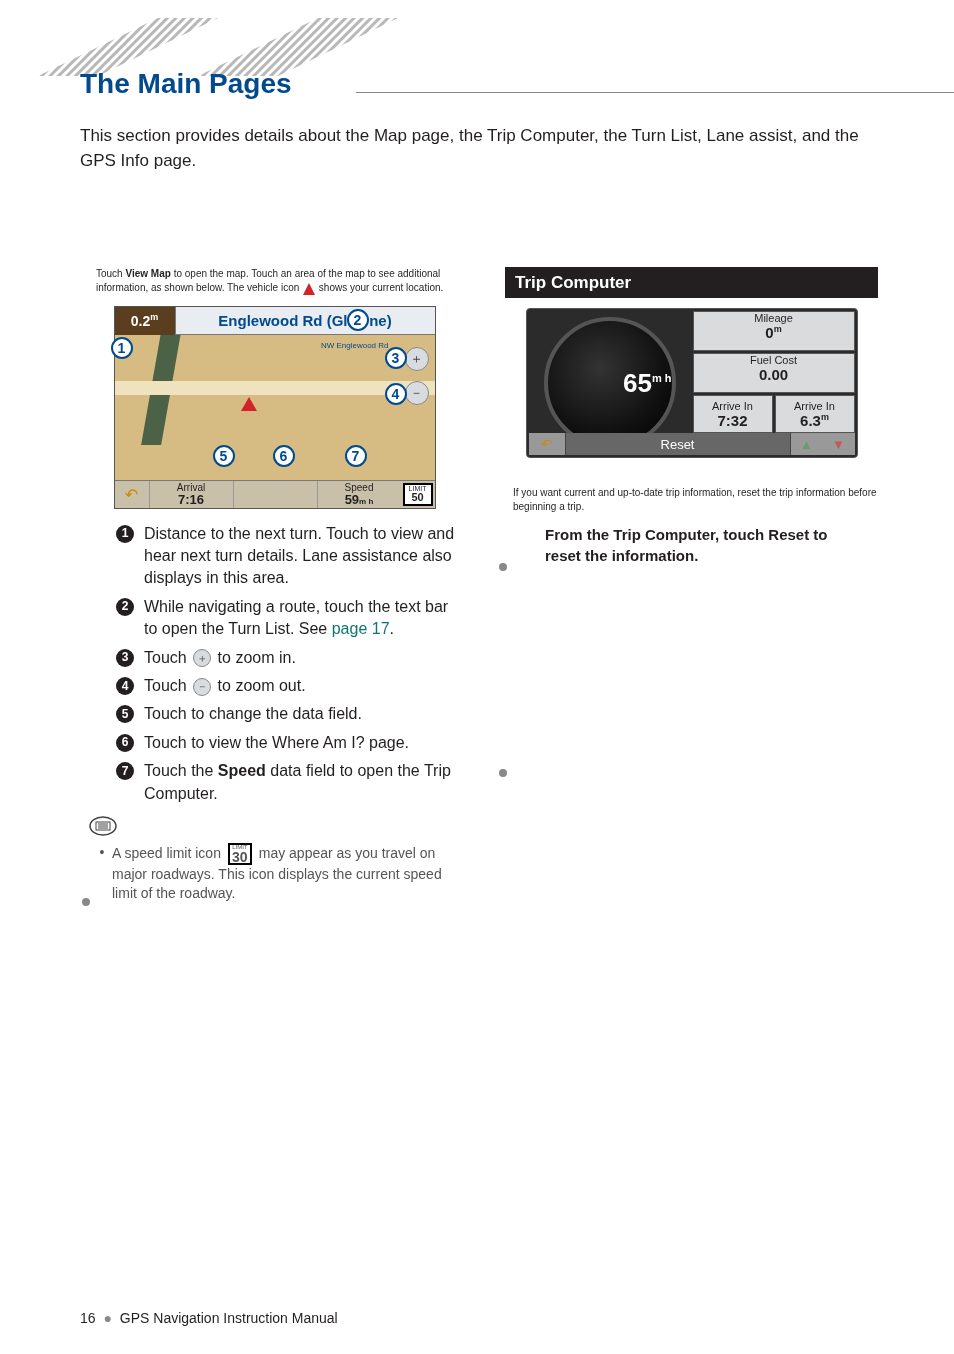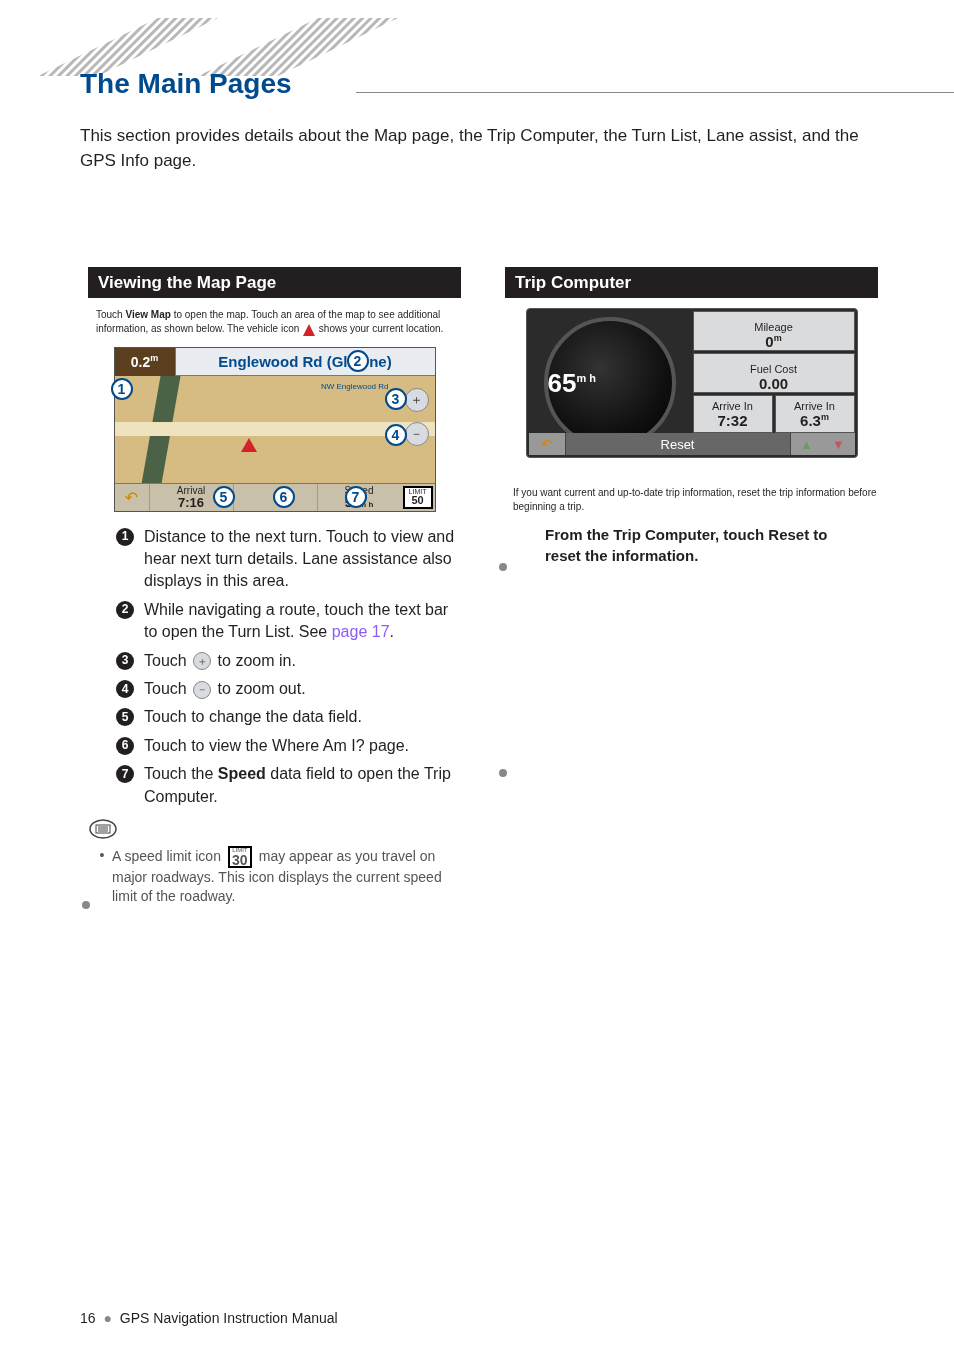--- a/index.html
+++ b/index.html
@@ -13,24 +13,24 @@
 
 .intro { margin:6px 80px 0 80px; font-size:17px; line-height:1.45; }
 
 
 .cols { display:flex; margin:94px 76px 0 88px; gap:44px; }
 .col { flex:1; }
 
 .sec-bar { background:#231f20; color:#fff; font-weight:700; padding:6px 10px 5px 10px; font-size:17px; margin-bottom:10px; }
 .para { font-size:10px; line-height:1.4; margin-bottom:10px;margin-left:8px; }
 .bold { font-weight:700; }
-.link { color:#8b5cf6; }
-
-
-.map-shot { width:322px; height:165px; margin:8px auto 14px auto; position:relative; background:#d6bc82; border:1px solid #555; }
+.link { color:#0f766e; }
+
+
+.map-shot { width:322px; height:203px; margin:8px auto 14px auto; position:relative; background:#d6bc82; border:1px solid #555; }
 .map-top { position:absolute; left:0; right:0; top:0; height:28px; display:flex; }
 .map-dist { width:60px; background:#5b3e1e; color:#fff; font-weight:700; font-size:14px; display:flex; align-items:center; justify-content:center; }
 .map-dist-txt { }
 .map-street { flex:1; background:#e9edf2; border-left:1px solid #777; border-bottom:1px solid #777; color:#004a8d; font-size:15px; font-weight:700; display:flex; align-items:center; justify-content:center; position:relative; }
 .map-bottom { position:absolute; left:0; right:0; bottom:0; height:28px; background:#c8c0a8; display:flex; align-items:stretch; border-top:1px solid #777; }
 .mb-back { width:34px; display:flex; align-items:center; justify-content:center; color:#d08800; font-size:16px; }
 .mb-field { flex:1; border-left:1px solid #999; display:flex; flex-direction:column; align-items:center; justify-content:center; font-size:10px; line-height:1; position:relative; }
 .mb-field .big { font-size:13px; font-weight:700; }
 .mb-limit { width:30px; background:#fff; border:2px solid #000; margin:2px; font-size:7px; text-align:center; line-height:1; display:flex; flex-direction:column; justify-content:center; }
 .mb-limit .ln { font-weight:700; font-size:11px; }
@@ -48,25 +48,25 @@
 .nitem { display:flex; gap:10px; font-size:16px; line-height:1.4; margin-bottom:6px; }
 .nbadge { flex:none; width:18px; height:18px; border-radius:50%; background:#231f20; color:#fff; font-size:12px; font-weight:700; display:flex; align-items:center; justify-content:center; margin-top:2px; }
 .ntxt { flex:1; }
 
 .mini-ico { display:inline-flex; width:18px; height:18px; border-radius:50%; background:#d8dbe0; border:1px solid #888; vertical-align:middle; align-items:center; justify-content:center; font-size:11px; color:#555; margin:0 2px; }
 .mini-sign { display:inline-flex; width:24px; height:22px; border:2px solid #000; background:#fff; vertical-align:middle; flex-direction:column; align-items:center; justify-content:center; font-size:6px; line-height:1; margin:0 3px; }
 
 
 .trip-shot { width:332px; height:150px; margin:6px auto 2px auto; background:#2b2b2b; border-radius:4px; display:flex; position:relative; border:1px solid #555; }
 .trip-left { width:166px; display:flex; align-items:center; justify-content:center; }
-.gauge { width:132px; height:132px; border-radius:50%; background:radial-gradient(circle at 42% 38%,#333 0%,#111 60%,#000 100%); border:4px solid #555; position:relative; display:flex; align-items:center; justify-content:flex-start; }
+.gauge { width:132px; height:132px; border-radius:50%; background:radial-gradient(circle at 42% 38%,#333 0%,#111 60%,#000 100%); border:4px solid #555; position:relative; display:flex; align-items:center; justify-content:flex-end; }
 .gauge-txt { color:#fff; font-size:26px; font-weight:700; }
 .gauge-unit { font-size:11px; vertical-align:super; }
 .trip-right { flex:1; display:flex; flex-direction:column; }
-.tr-row { flex:1; background:#d9dbdd; border:1px solid #555; margin:2px 2px 0 0; display:flex; flex-direction:column; align-items:center; justify-content:flex-end; font-size:11px; position:relative; }
+.tr-row { flex:1; background:#d9dbdd; border:1px solid #555; margin:2px 2px 0 0; display:flex; flex-direction:column; align-items:center; justify-content:flex-start; font-size:11px; position:relative; }
 .tr-split { flex:1; display:flex; gap:2px; margin:2px 2px 0 0; }
 .tr-cell { flex:1; background:#d9dbdd; border:1px solid #555; display:flex; flex-direction:column; align-items:center; justify-content:center; font-size:11px; }
 .tr-val { font-size:15px; font-weight:700; }
 .trip-bot { position:absolute; left:2px; right:2px; bottom:2px; height:22px; background:#999; display:flex; align-items:center; }
 .tb-back { width:36px; color:#d08800; text-align:center; font-size:14px; }
 .tb-reset { flex:1; text-align:center; color:#fff; background:#676767; font-size:13px; height:100%; display:flex; align-items:center; justify-content:center; border-left:1px solid #444; border-right:1px solid #444; }
 .tb-arrow { width:32px; text-align:center; font-size:13px; }
 
 .marker-dot { width:8px; height:8px; background:#888; border-radius:50%; position:absolute; }
 
@@ -100,21 +100,20 @@
   </svg>
   <div class="hdr-line"></div>
   <div class="hdr-title">The Main Pages</div>
 </div>
 
 <p class="intro">This section provides details about the Map page, the Trip Computer, the Turn List, Lane assist, and the GPS Info page.</p>
 
 <div class="cols">
 
   <div class="col col-outer">
-    <div class="sec-bar">Viewing the Map Page</div>
 
     <p class="para">
       <span>Touch </span><span class="bold">View Map</span><span> to open the map. Touch an area of the map to see additional information, as shown below. The vehicle icon </span>
       <svg width="14" height="14" style="vertical-align:middle">
           <polygon points="7,1 13,13 1,13" fill="#d2232a"></polygon>
         </svg>
       <span> shows your current location.</span>
     </p>
 
     <div class="map-shot">

